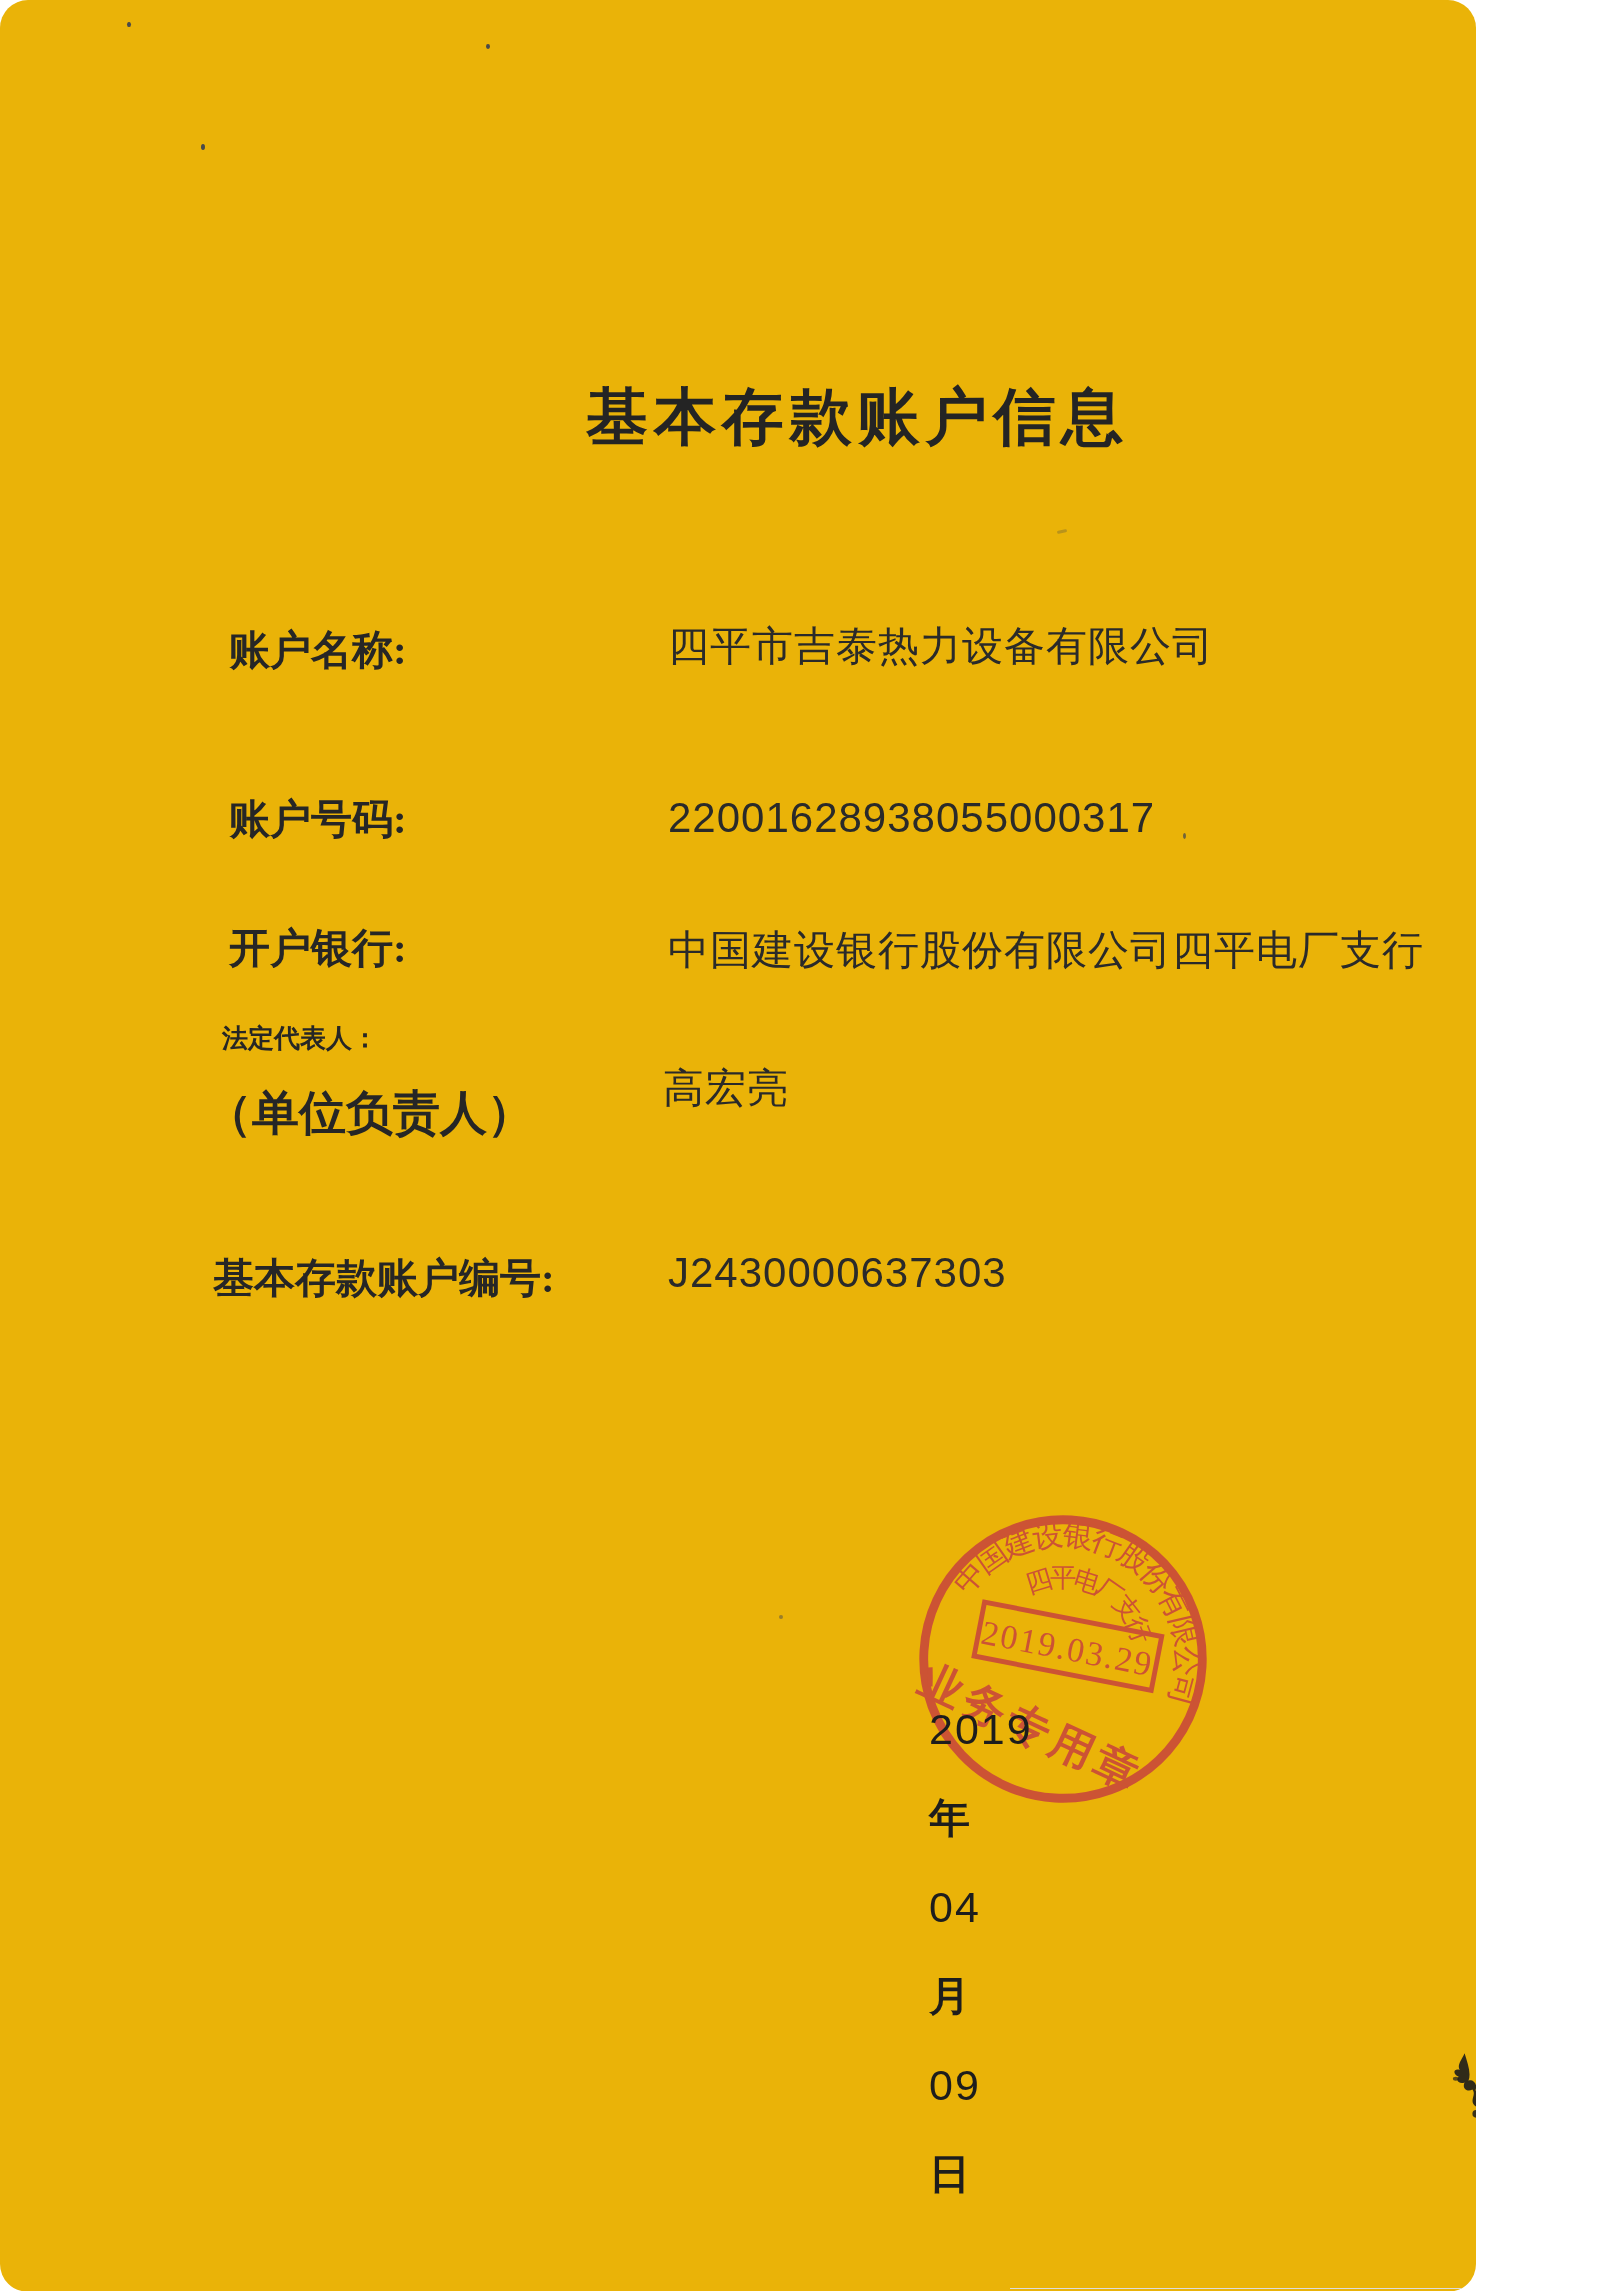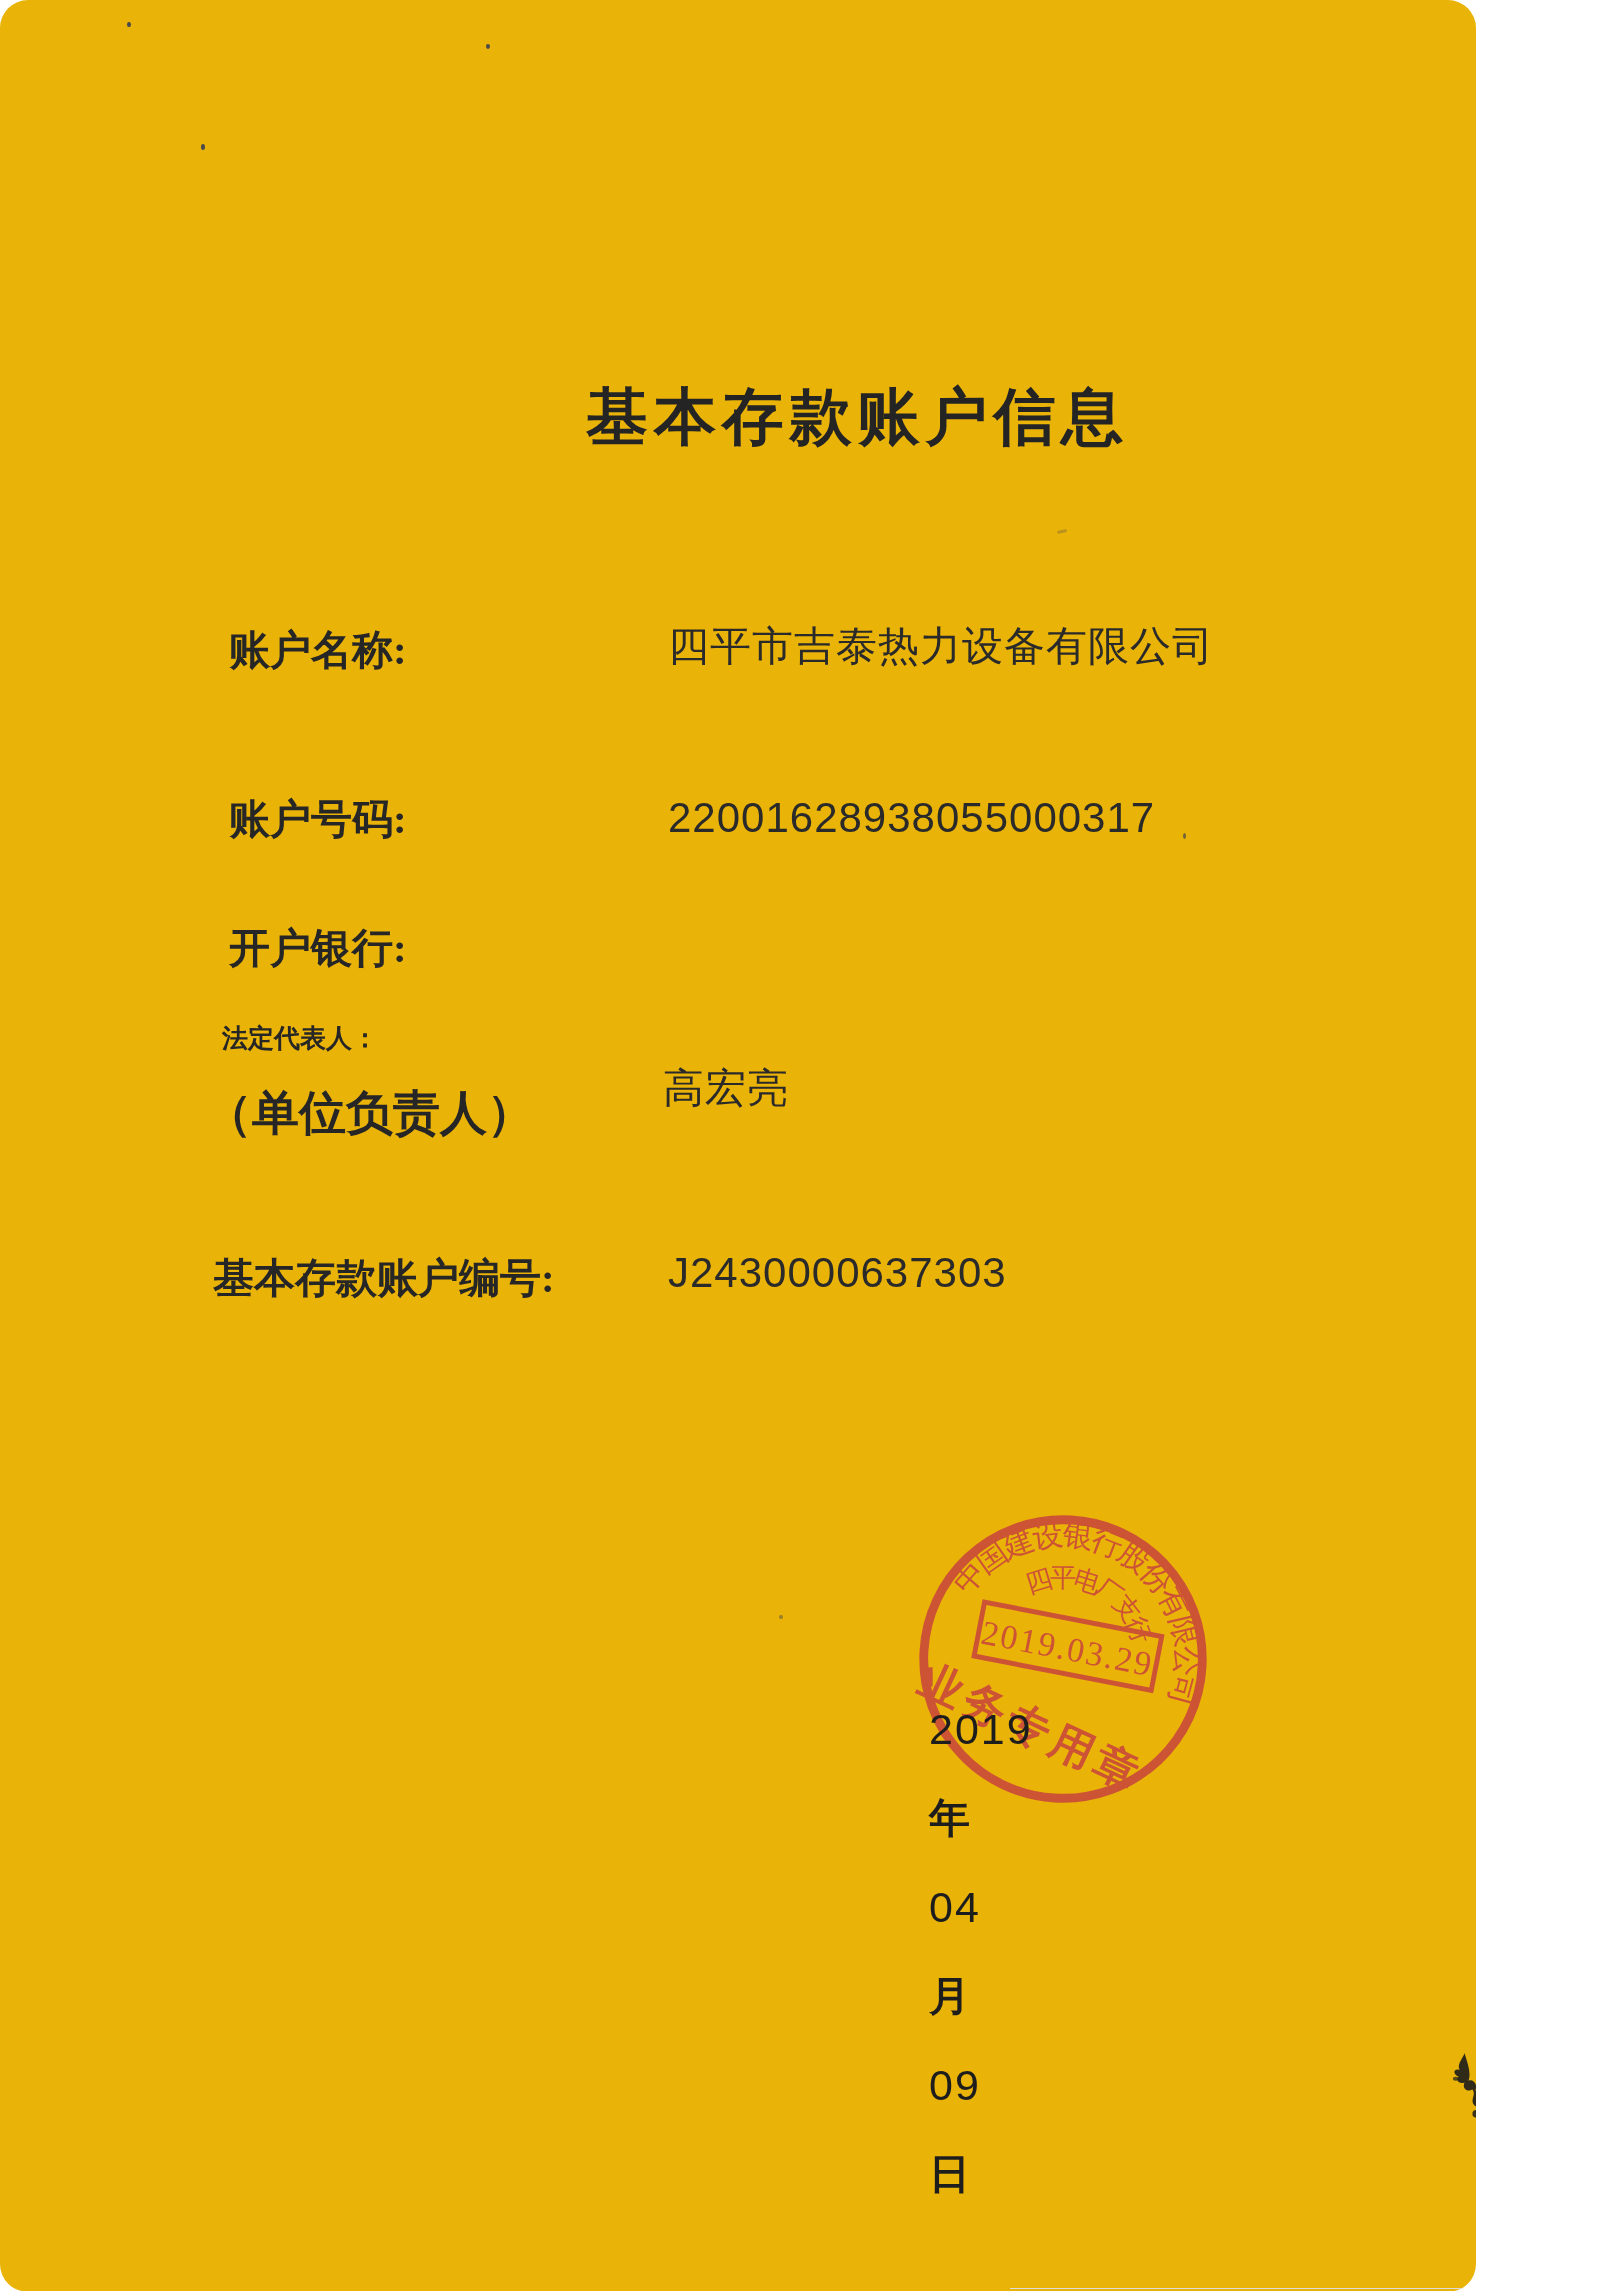--- a/index.html
+++ b/index.html
@@ -137,20 +137,21 @@
 
   <div class="doc-title">基本存款账户信息</div>
 
   <div class="field-label" style="left:229px; top:623px;">账户名称:</div>
   <div class="field-value-cjk" style="left:668px; top:619px;">四平市吉泰热力设备有限公司</div>
 
   <div class="field-label" style="left:229px; top:792px;">账户号码:</div>
   <div class="field-value-num" style="left:668px; top:794px;">22001628938055000317</div>
 
   <div class="field-label" style="left:229px; top:921px;">开户银行:</div>
+  <div class="field-value-cjk" style="left:668px; top:923px;">中国建设银行股份有限公司四平电厂支行</div>
 
   <div class="field-label label-l1">法定代表人：</div>
   <div class="field-label label-l2">（单位负责人）</div>
   <div class="field-value-cjk" style="left:663px; top:1061px;">高宏亮</div>
 
   <div class="field-label" style="left:213px; top:1251px;">基本存款账户编号:</div>
   <div class="field-value-num" style="left:668px; top:1249px;text-align:center;">J2430000637303</div>
 
   <svg class="stamp-svg" viewBox="0 0 312 312">
     <g transform="rotate(25 156 156)">

